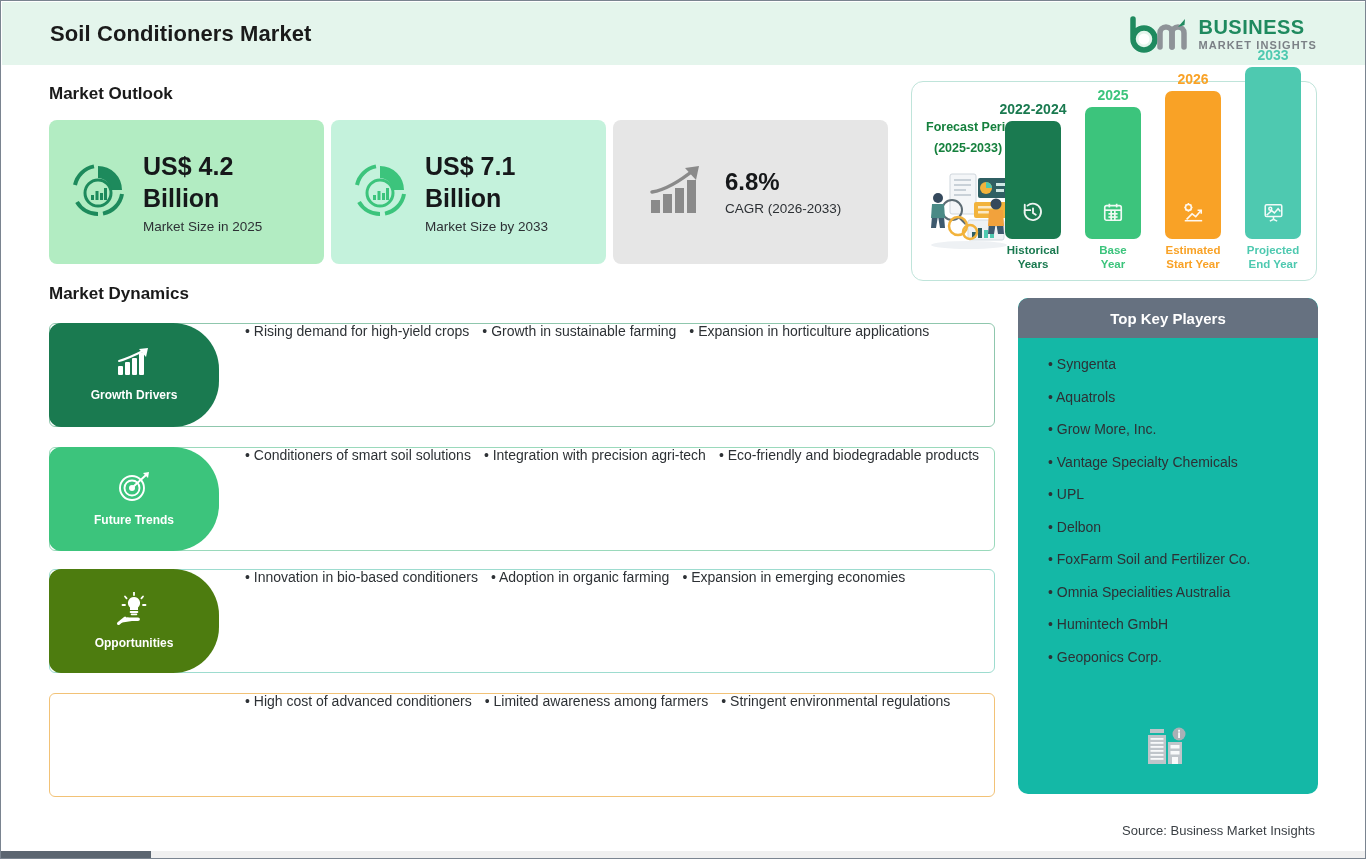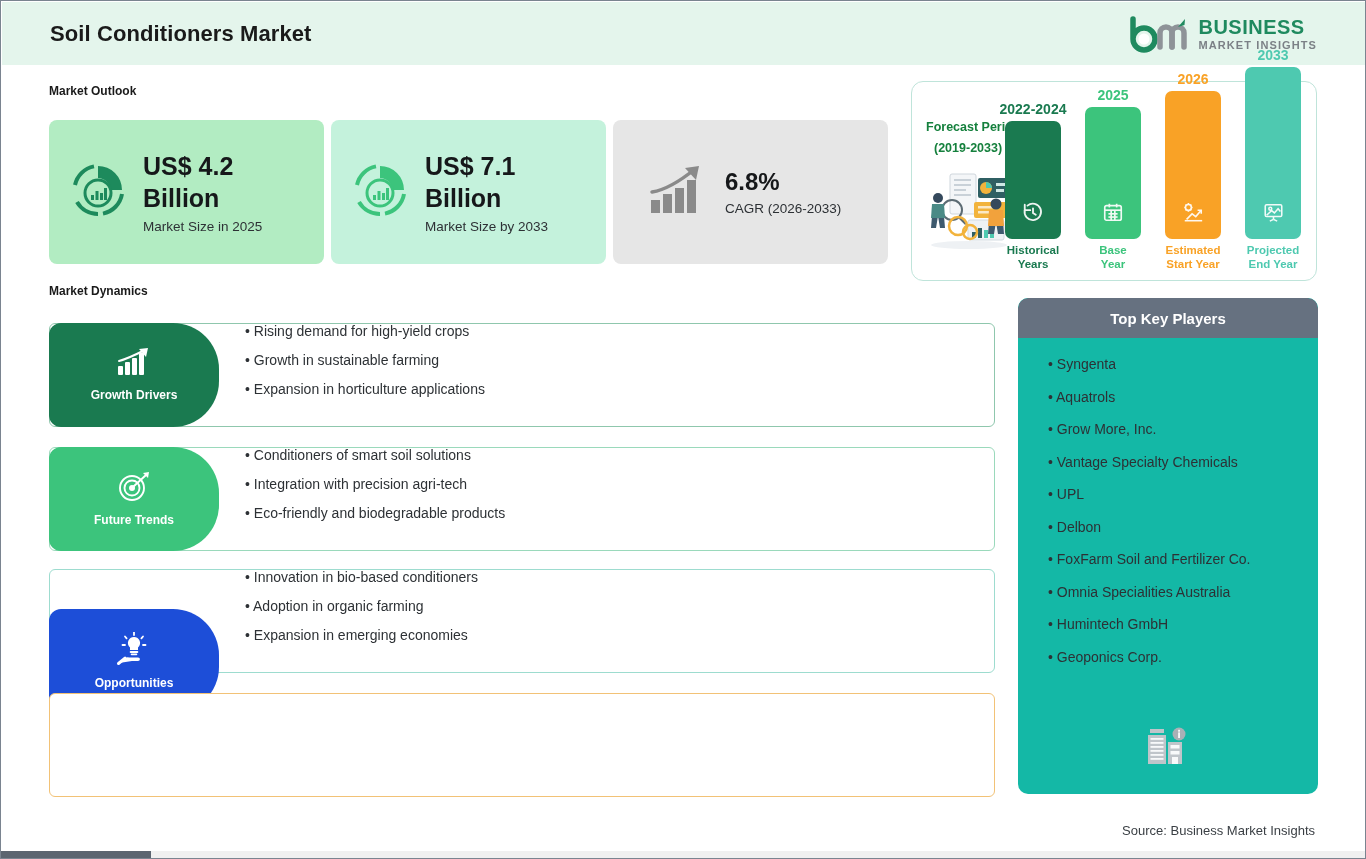--- a/index.html
+++ b/index.html
@@ -31,21 +31,21 @@
     font-size:22px;font-weight:bold;color:#1a1a1a;letter-spacing:.1px;
   }
   .logo{display:flex;align-items:center;gap:9px;padding-right:32px;}
   .logo-mark{position:relative;width:62px;height:38px;}
   .logo-text{display:flex;flex-direction:column;line-height:1;}
   .logo-line1{font-size:20px;font-weight:bold;color:#1f8a5f;letter-spacing:.5px;}
   .logo-line2{font-size:11px;font-weight:bold;color:#7b8086;letter-spacing:1.1px;margin-top:3px;}
 
   
   .sect-title{
-    position:absolute;font-size:12px;font-weight:bold;color:#1a1a1a;
+    position:absolute;font-size:17px;font-weight:bold;color:#1a1a1a;
   }
   #t-outlook{left:48px;top:83px;}
   #t-dynamics{left:48px;top:283px;}
 
   
   .outlook-card{
     position:absolute;top:119px;height:144px;border-radius:8px;
     display:flex;align-items:center;box-sizing:border-box;padding-left:20px;gap:16px;
   }
   #oc-0{left:48px;width:275px;background:#b2ecc2;}
@@ -76,21 +76,21 @@
     position:absolute;left:0;top:0;width:946px;height:104px;
     background:#fff;border:1px solid;border-radius:6px;box-sizing:border-box;
   }
   .dyn-tab{
     position:absolute;left:0;top:0;width:170px;height:104px;
     border-radius:12px 46px 46px 12px;
     display:flex;flex-direction:column;align-items:center;justify-content:center;gap:4px;
     color:#fff;box-sizing:border-box;
   }
   .dyn-tab-label{font-size:12px;font-weight:bold;color:#ffffff;margin-top:2px;}
-  .dyn-points{position:absolute;left:196px;top:0;height:104px;display:flex;flex-direction:column;justify-content:flex-start;gap:13px;}
+  .dyn-points{position:absolute;left:196px;top:0;height:104px;display:flex;flex-direction:row;justify-content:center;gap:13px;}
   .dyn-point{font-size:14px;color:#2d3135;}
 
   
   .kp{
     position:absolute;left:1017px;top:297px;width:300px;height:496px;
     background:#14b8a6;border-radius:10px;overflow:hidden;
   }
   .kp-head{
     height:40px;background:#667180;color:#fff;display:flex;align-items:center;justify-content:center;
     font-size:15px;font-weight:bold;border-radius:10px 10px 0 0;
@@ -189,21 +189,21 @@
     </div>
     <div class="oc-texts">
       <div class="oc-big-1line">6.8%</div>
       <div class="oc-sub">CAGR (2026-2033)</div>
     </div>
   </div>
 
   <div class="forecast">
     <div class="fc-title">
       <div>Forecast Period</div>
-      <div style="padding-left:8px;">(2019-2033)</div>
+      <div style="padding-left:8px;">(2025-2033)</div>
     </div>
     <div class="fc-illu">
       <svg width="94" height="82" viewBox="0 0 94 82">
         <rect x="28" y="4" width="26" height="40" rx="2" fill="#f4f6f8" stroke="#cfd6dc"></rect>
         <rect x="32" y="9" width="17" height="2" fill="#c9d1d8"></rect>
           <rect x="32" y="14" width="17" height="2" fill="#c9d1d8"></rect>
         <rect x="32" y="19" width="12" height="2" fill="#c9d1d8"></rect>
           <rect x="32" y="24" width="17" height="2" fill="#c9d1d8"></rect>
         <rect x="56" y="8" width="32" height="20" rx="2" fill="#2f5f63"></rect>
         <circle cx="64" cy="18" r="6" fill="#f2b33c"></circle>
@@ -351,21 +351,21 @@
     </div>
     <div class="dyn-points">
       <div class="dyn-point">• Conditioners of smart soil solutions</div>
       <div class="dyn-point">• Integration with precision agri-tech</div>
       <div class="dyn-point">• Eco-friendly and biodegradable products</div>
     </div>
   </div>
 
   <div class="dyn-row" style="top:568px;">
     <div class="dyn-body" style="border-color:#9ddccf;"></div>
-    <div class="dyn-tab" style="background:#1d4ed8;margin-top:40px;">
+    <div class="dyn-tab" style="background:#4d7c0f;">
       <span>
         <svg width="36" height="34" viewBox="0 0 36 34" fill="none" stroke="#fff" stroke-width="1.8" stroke-linecap="round">
           <path d="M18 5 A6 6 0 0 1 22 15.5 L22 18 L14 18 L14 15.5 A6 6 0 0 1 18 5Z" fill="#fff" stroke="none"></path>
           <line x1="14.6" y1="20" x2="21.4" y2="20"></line>
             <line x1="15.6" y1="22.3" x2="20.4" y2="22.3"></line>
           <line x1="18" y1="0.5" x2="18" y2="3"></line>
             <line x1="9" y1="4.5" x2="10.6" y2="6.3"></line>
             <line x1="27" y1="4.5" x2="25.4" y2="6.3"></line>
           <line x1="6.5" y1="13" x2="9" y2="13"></line>
             <line x1="29.5" y1="13" x2="27" y2="13"></line>
@@ -377,20 +377,25 @@
     </div>
     <div class="dyn-points">
       <div class="dyn-point">• Innovation in bio-based conditioners</div>
       <div class="dyn-point">• Adoption in organic farming</div>
       <div class="dyn-point">• Expansion in emerging economies</div>
     </div>
   </div>
 
   <div class="dyn-row" style="top:692px;">
     <div class="dyn-body" style="border-color:#f2c276;"></div>
+    <div class="dyn-points">
+      <div class="dyn-point">• High cost of advanced conditioners</div>
+      <div class="dyn-point">• Limited awareness among farmers</div>
+      <div class="dyn-point">• Stringent environmental regulations</div>
+    </div>
   </div>
 
   <div class="kp">
     <div class="kp-head">Top Key Players</div>
     <div class="kp-list">
       <div class="kp-item">• Syngenta</div>
       <div class="kp-item">• Aquatrols</div>
       <div class="kp-item">• Grow More, Inc.</div>
       <div class="kp-item">• Vantage Specialty Chemicals</div>
       <div class="kp-item">• UPL</div>

